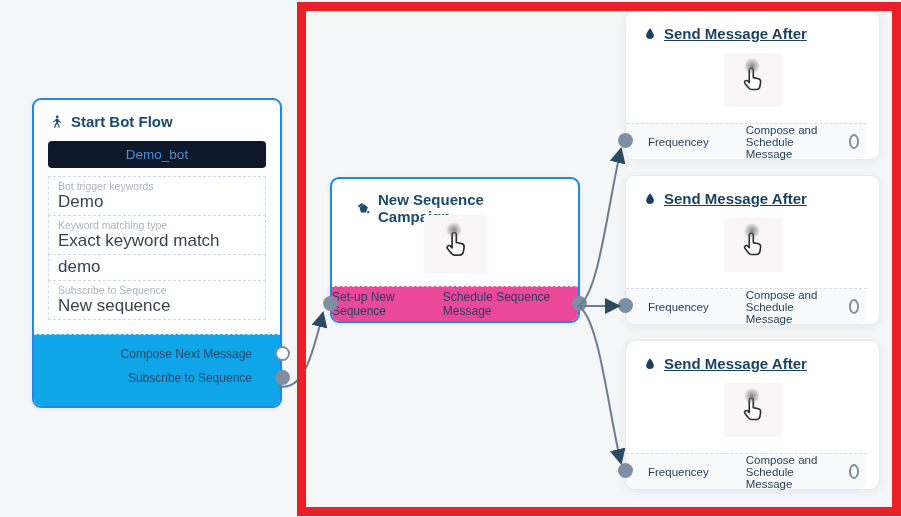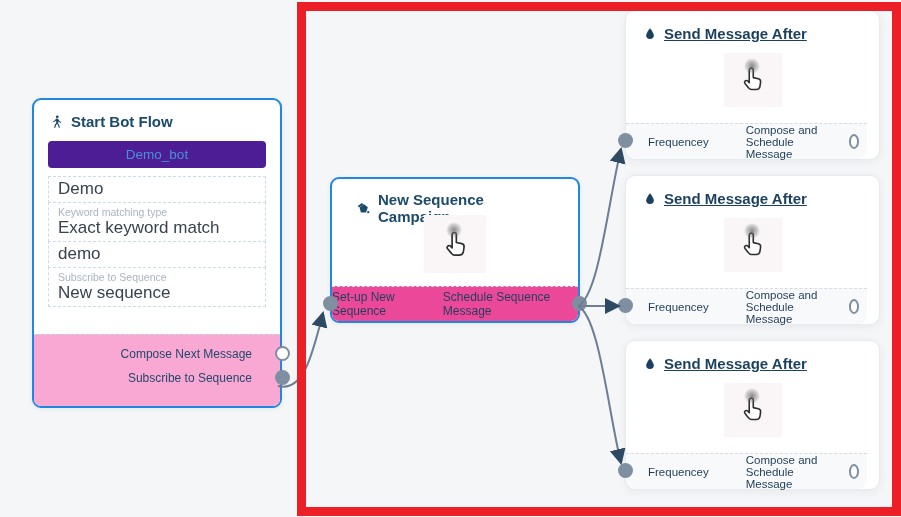--- a/index.html
+++ b/index.html
@@ -9,27 +9,27 @@
   }
   
   .node{position:absolute;background:#fff;box-sizing:border-box;z-index:2;}
   .node-blue{border:2px solid #2088e0;border-radius:9px;box-shadow:0 1px 5px rgba(30,80,140,.08);}
   .node-plain{border:1px solid #e7eaee;border-radius:10px;box-shadow:0 2px 8px rgba(40,50,70,.07);}
   .node-header{display:flex;align-items:center;gap:7px;font-weight:700;color:#1b4a6b;font-size:15px;}
   .node-header .hicon{display:flex;flex:0 0 auto;color:#1b4a6b;}
   
   .start-node{left:32px;top:98px;width:250px;height:310px;}
   .start-node .node-header{padding:13px 15px 9px;}
-  .bot-btn{margin:2px 14px 9px;height:27px;background:#4c1d95;border-radius:4px;
+  .bot-btn{margin:2px 14px 9px;height:27px;background:#0f172a;border-radius:4px;
     display:flex;align-items:center;justify-content:center;color:#4a90d9;font-size:13.5px;cursor:pointer;}
   .fields{margin:0 14px;}
   .field{border:1px dashed #cddcea;padding:3px 9px 5px;margin-top:-1px;background:#fff;}
   .field-label{font-size:10.5px;color:#a9b4c0;line-height:13px;}
   .field-value{font-size:17px;color:#39434e;line-height:17px;}
-  .start-footer{position:absolute;left:0;right:0;bottom:0;height:60px;background:#f9a8d4;
+  .start-footer{position:absolute;left:0;right:0;bottom:0;height:60px;background:#0ea5e9;
     border-top:1px dashed #c9d5e2;border-radius:0 0 7px 7px;padding-top:11px;}
   .out-row{position:relative;text-align:right;padding-right:28px;font-size:12px;color:#23486a;
     height:24px;line-height:16px;}
   .out-row .port{position:absolute;right:-10px;top:0px;}
   
   .port{width:15px;height:15px;border-radius:50%;box-sizing:border-box;display:inline-block;}
   .port-filled{background:#7e8fa2;}
   .port-hollow{background:#fff;border:2.5px solid #7e8fa2;}
   
   .seq-node{left:330px;top:177px;width:250px;height:146px;}
@@ -85,20 +85,21 @@
         <svg width="15" height="16" viewBox="0 0 24 24" fill="currentColor">
           <circle cx="13.2" cy="3.6" r="2.2"></circle>
           <path d="M12.9 6.6c-.7-.3-1.4-.1-1.9.4L8.6 9.8 6.3 11l.8 1.5 2.5-1.2 1.5-1.5.7 3-2.4 3.4L8 21.2h2l1.4-4.3 2-2.1 1.2 2.7 1 3.7h1.8l-1.1-4.4-1.7-2.9.6-3 1.3 1.5 2.7 1 .5-1.5-2.3-.9-1.7-2.7c-.4-.7-1-1.4-1.8-1.7z"></path>
         </svg>
       </span>
       <span>Start Bot Flow</span>
     </div>
     <div class="bot-btn">Demo_bot</div>
     <div class="fields">
       <div class="field">
+        <div class="field-label">Bot trigger keywords</div>
         <div class="field-value">Demo</div>
       </div>
       <div class="field">
         <div class="field-label">Keyword matching type</div>
         <div class="field-value">Exact keyword match</div>
       </div>
       <div class="field">
         <div class="field-value">demo</div>
       </div>
       <div class="field">

